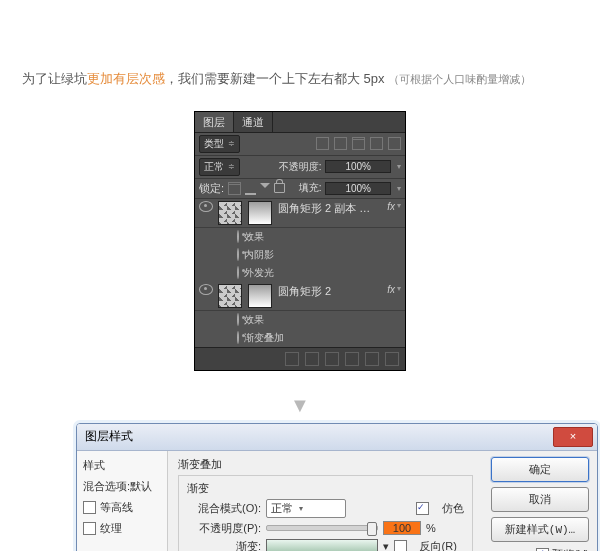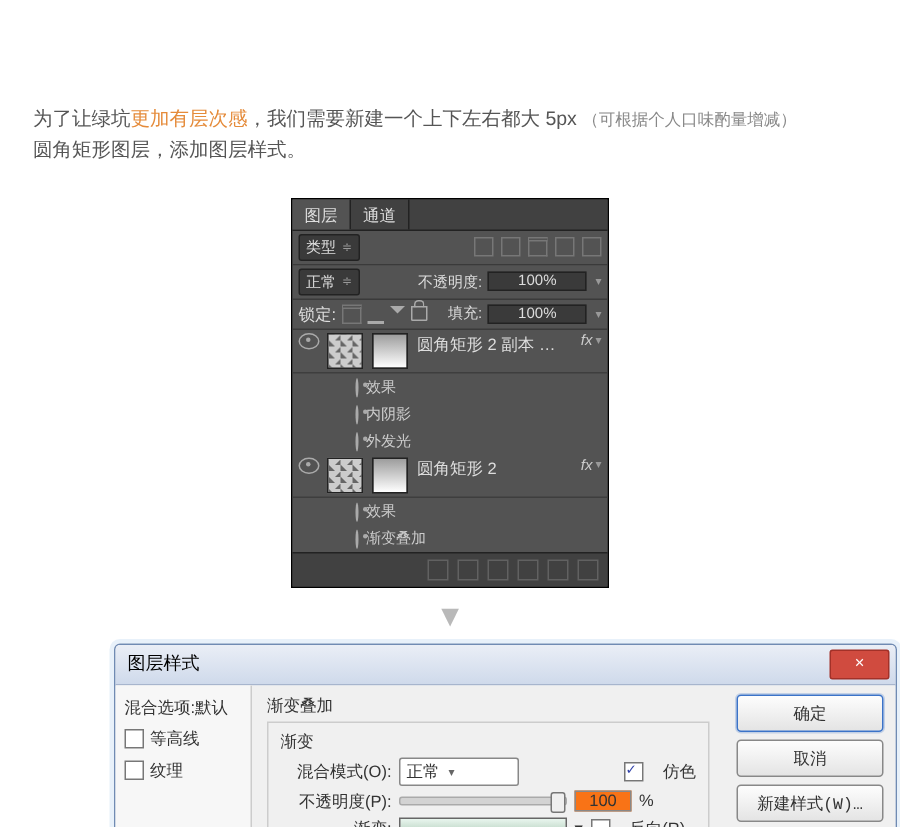--- a/index.html
+++ b/index.html
@@ -2,21 +2,21 @@
 <html><head>
 <meta charset="utf-8">
 <style>
   body { margin:0; font-family:"Microsoft YaHei","Hiragino Sans GB",Arial,sans-serif; background:#fff; width:600px; }
   .page { width:600px; padding:0; }
   .intro { padding:56px 22px 8px; font-size:13px; line-height:1.6; color:#555; }
   .em { color:#e58b3a; }
   .small-note { font-size:11px; color:#888; }
 
   
-  .layers { width:210px; margin:0 auto 8px; background:#535353; border:1px solid #000; color:#ddd; font-size:11px; }
+  .layers { width:210px; margin:0 auto 23px; background:#535353; border:1px solid #000; color:#ddd; font-size:11px; }
   .tab-row { display:flex; background:#414141; border-bottom:1px solid #222; height:20px; }
   .tab-row .tab { padding:3px 8px; border-right:1px solid #222;}
   .tab-row .tab.active { background:#535353; }
   .lp-row { display:flex; align-items:center; gap:4px; padding:2px 4px; background:#535353; border-bottom:1px solid #3a3a3a; }
   .lp-row .opt-label { margin-left:auto; font-size:10px; }
   .sel { background:#3a3a3a; border:1px solid #222; font-size:10px; color:#ddd; padding:1px 4px; display:flex; align-items:center; gap:4px; border-radius:2px;}
   .sel .arrow{font-size:8px;color:#999;}
   .pct-box { background:#3a3a3a; border:1px solid #222; padding:0 19px; font-size:10px; }
   .chev{font-size:8px;color:#999;margin-left:2px;}
   .mini-icons { display:flex; gap:5px; margin-left:auto; }
@@ -79,21 +79,20 @@
   .pv-row{display:flex;align-items:center;gap:3px;justify-content:flex-end;}
 </style>
 </head>
 <body>
 
 <div class="page">
 
   <p class="intro">
     <span>为了让绿坑</span><span class="em">更加有层次感</span><span>，我们需要新建一个上下左右都大 5px</span>
     <span class="small-note">（可根据个人口味酌量增减）</span><br>
-    <span>圆角矩形图层，添加图层样式。</span>
   </p>
 
   <div class="layers">
     <div class="tab-row">
       <div class="tab active">图层</div>
       <div class="tab">通道</div>
     </div>
     <div class="lp-row">
       <span class="sel">
           <span>类型</span>
@@ -165,20 +164,21 @@
 
   <div class="big-arrow">▼</div>
 
   <div class="dialog">
     <div class="titlebar">
       <span class="title">图层样式</span>
       <span class="close-btn">×</span>
     </div>
     <div class="dlg-body">
       <div class="left-col">
+        <div class="left-head">样式</div>
         <div class="left-head">混合选项:默认</div>
         <div class="left-item">
             <span class="cb"></span>
             <span>等高线</span>
           </div>
         <div class="left-item">
             <span class="cb"></span>
             <span>纹理</span>
           </div>
 

